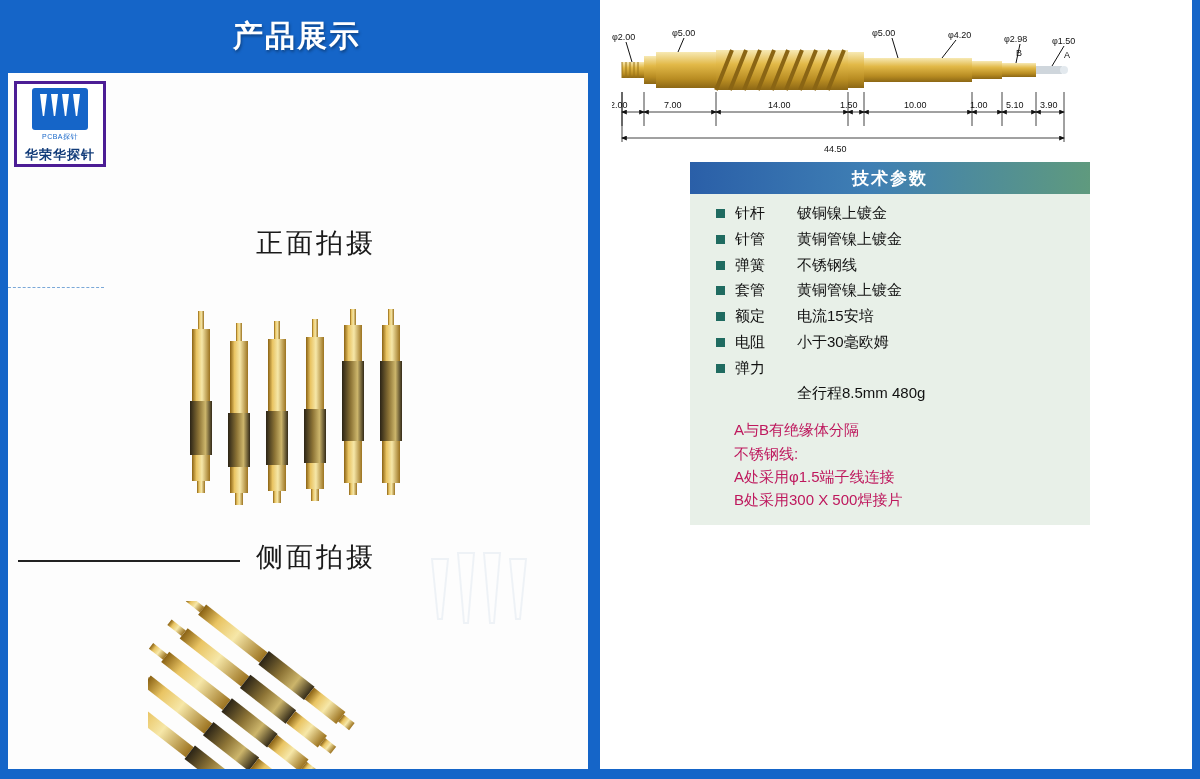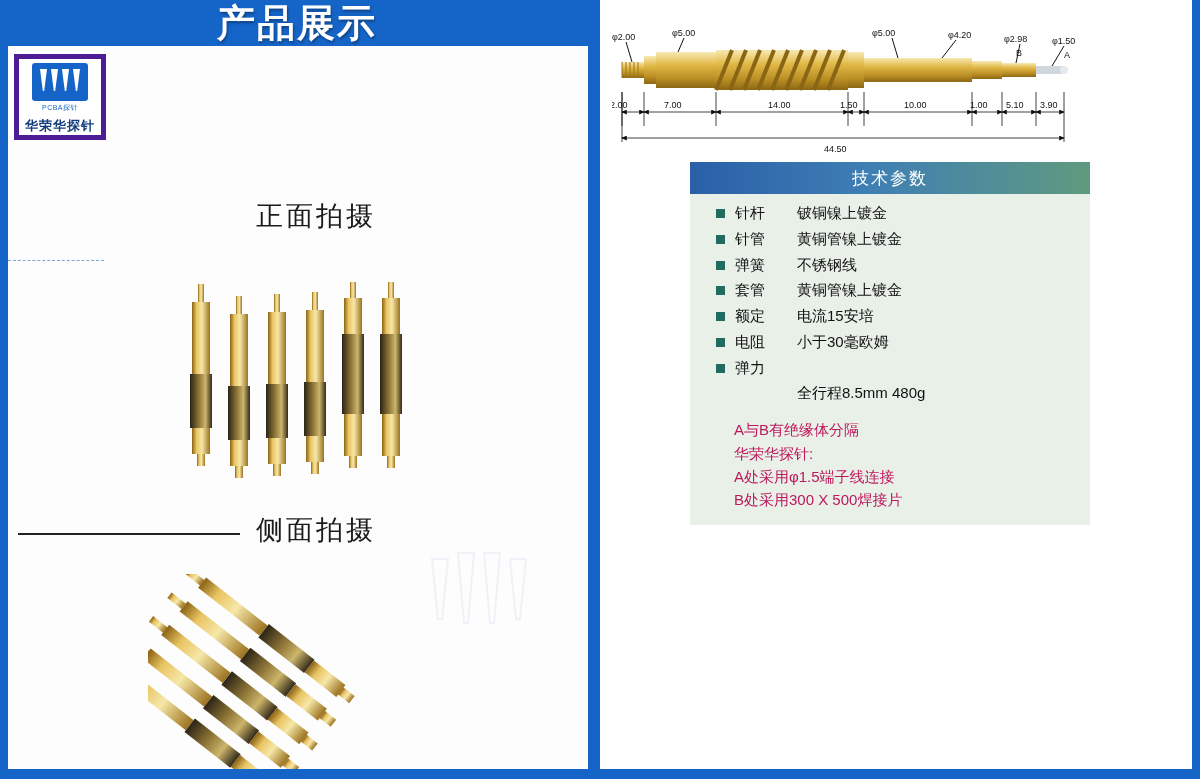--- a/index.html
+++ b/index.html
@@ -20,26 +20,26 @@
   .panel {
     position: relative;
     height: 779px;
     display: flex;
     flex-direction: column;
   }
   .panel-left  { width: 594px; }
   .panel-right { width: 606px; }
 
   .panel-title {
-    height: 46px;
+    height: 73px;
     display: flex;
     align-items: center;
     justify-content: center;
     color: #ffffff;
-    font-size: 38px;
+    font-size: 30px;
     font-weight: bold;
     letter-spacing: 2px;
     text-shadow: 1px 2px 3px rgba(0,0,0,.35);
   }
   .panel-body {
     flex: 1;
     background: #ffffff;
     margin: 0 10px 10px 10px;
     position: relative;
     overflow: hidden;
@@ -51,21 +51,21 @@
   .photo-area {
     position: absolute;
     inset: 0;
     background: #fdfdfd;
   }
   .logo-box {
     position: absolute;
     left: 6px; top: 8px;
     width: 92px; height: 86px;
     background: #ffffff;
-    border: 5px solid #4c1d95;
+    border: 3px solid #4c1d95;
     display: flex;
     flex-direction: column;
     align-items: center;
     justify-content: flex-start;
     padding-top: 4px;
   }
   .logo-mark {
     width: 56px; height: 46px;
     background: #1565c8;
     border-radius: 3px;
@@ -167,21 +167,21 @@
   .tech-box {
     margin: 8px 14px 0 90px;
     width: 400px;
     background: #e8f0e8;
   }
   .tech-title {
     height: 32px;
     background: linear-gradient(90deg, #2a5fa8 0%, #3f7fb4 45%, #5f9a7e 100%);
     color: #ffffff;
     font-size: 17px;
-    font-weight: normal;
+    font-weight: bold;
     display: flex;
     align-items: center;
     justify-content: center;
     letter-spacing: 2px;
   }
   .tech-list {
     padding: 10px 12px 6px 26px;
   }
   .tech-row {
     display: flex;
@@ -494,21 +494,21 @@
           <div class="tech-row">
             <span class="bullet"></span>
             <span class="tech-key">弹力</span>
           </div>
 
           <div class="tech-sub">全行程8.5mm  480g</div>
         </div>
 
         <div class="tech-notes">
           <div>A与B有绝缘体分隔</div>
-          <div>华荣华探针:</div>
+          <div>不锈钢线:</div>
           <div>A处采用φ1.5端子线连接</div>
           <div>B处采用300 X 500焊接片</div>
         </div>
       </div>
 
     </div>
   </div>
 
 </div>
 

